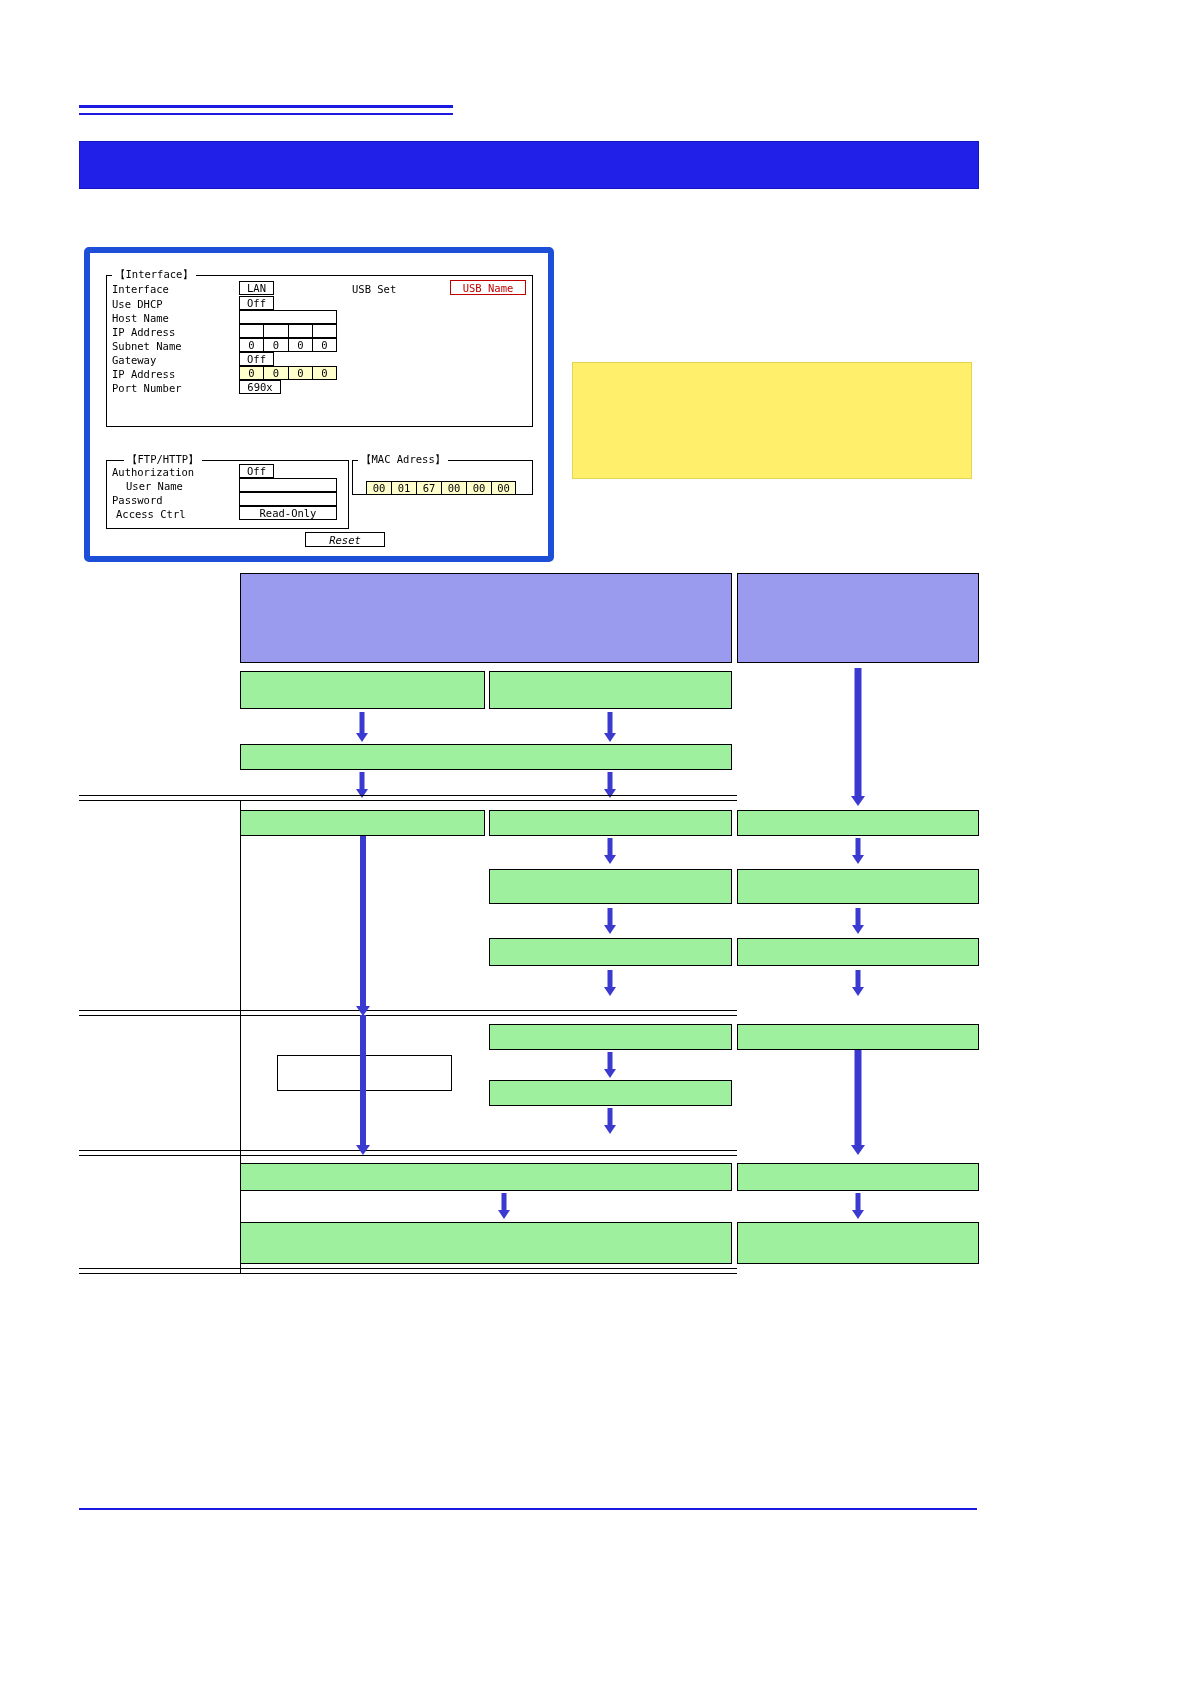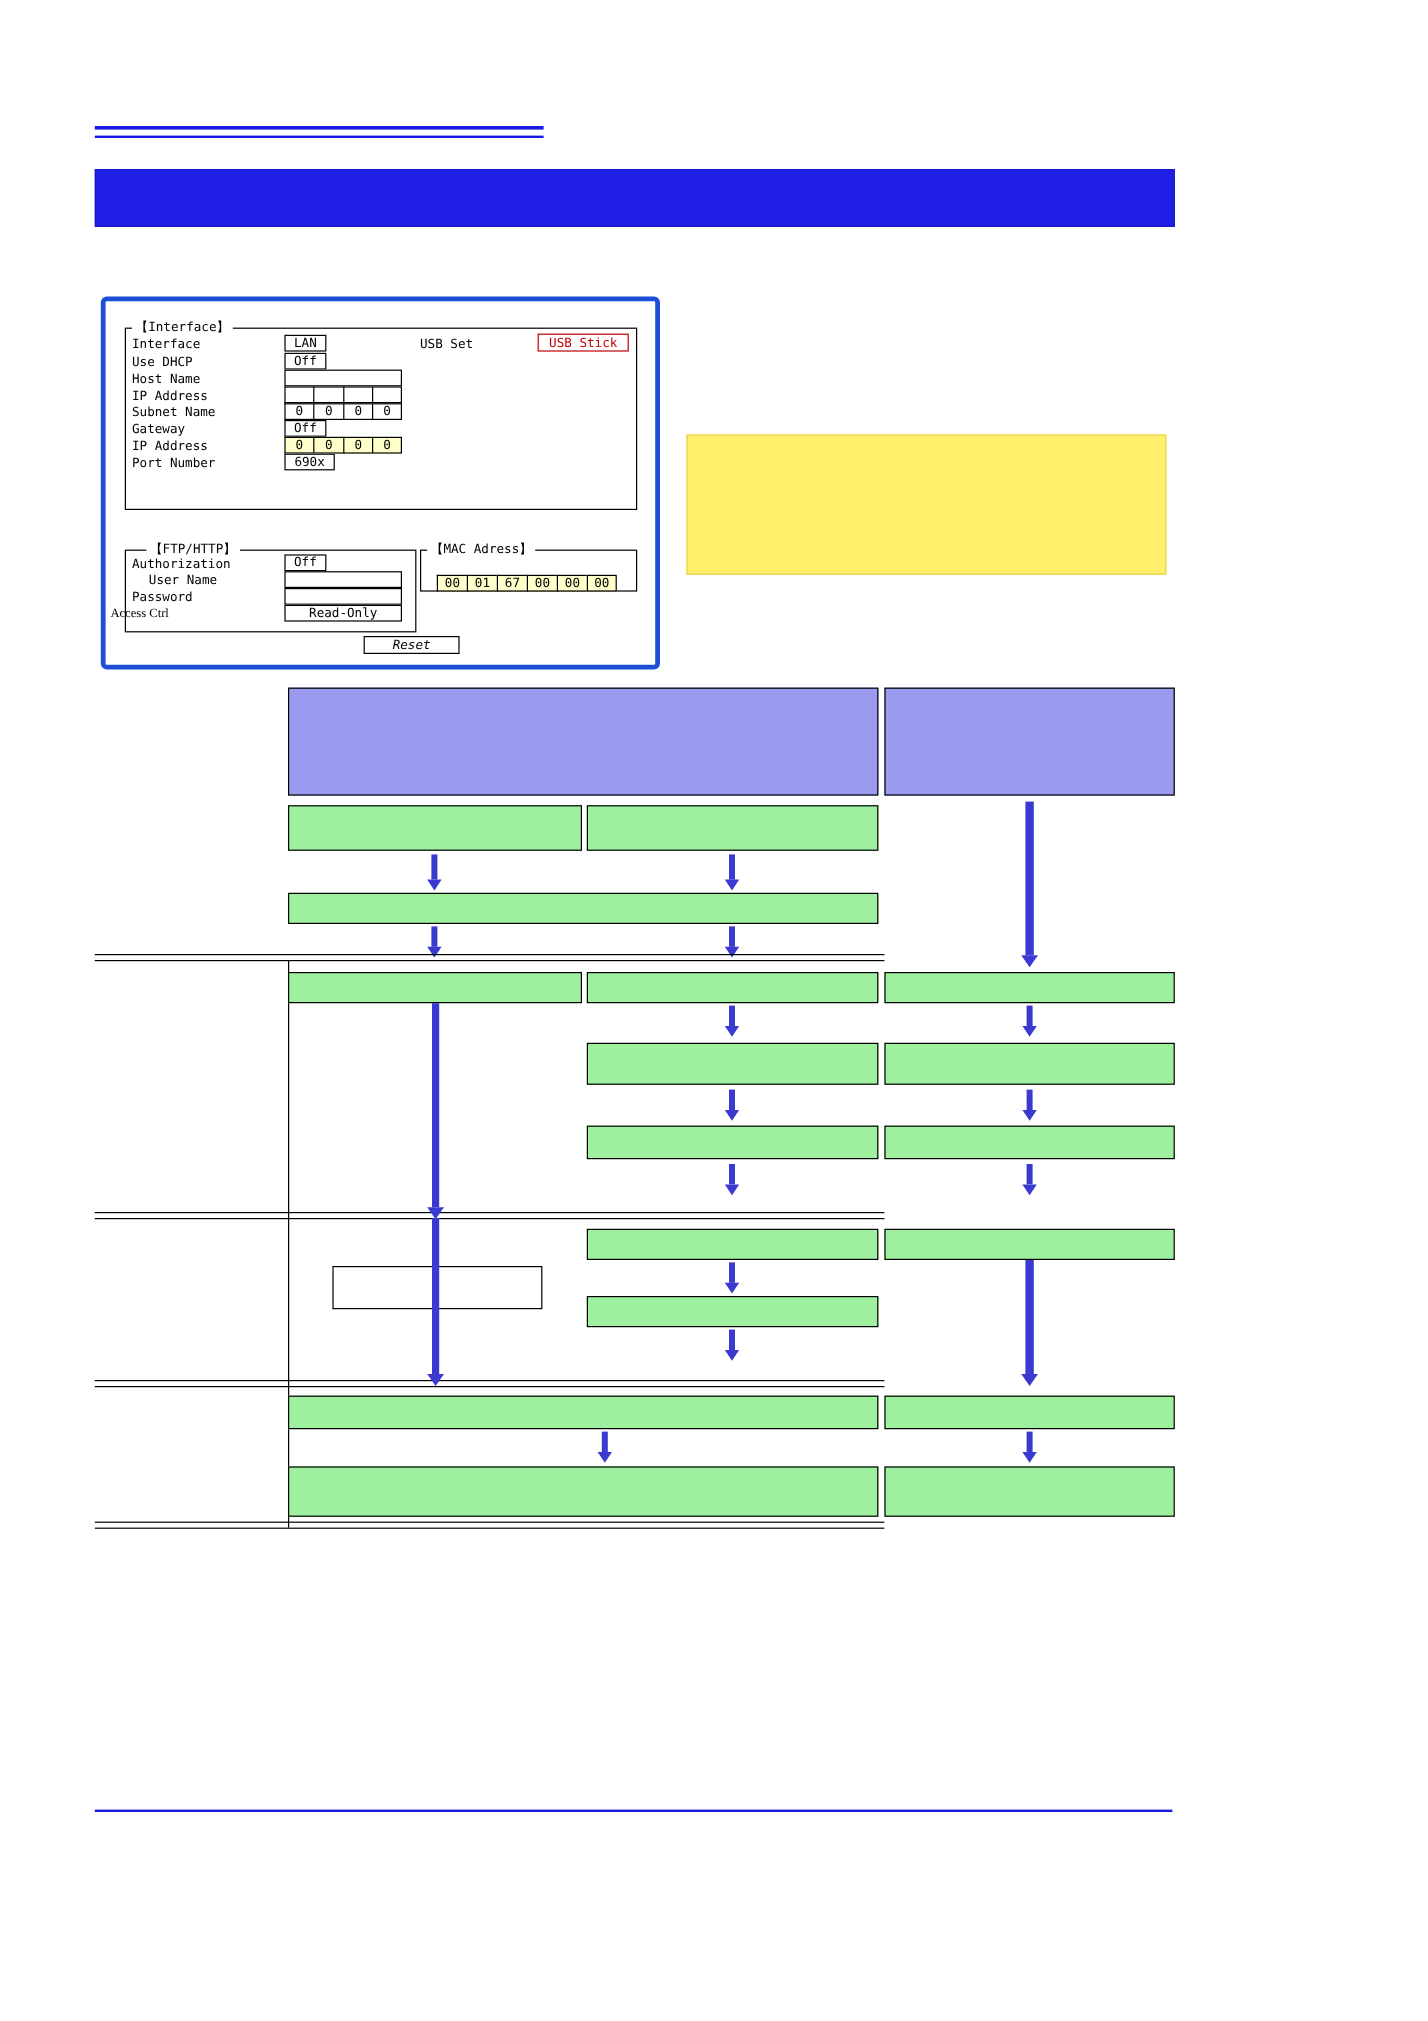--- a/index.html
+++ b/index.html
@@ -26,21 +26,21 @@
     border:1px solid #1414c8;
   }
   .title-bar-text{
     color:#ffffff;font-size:14px;line-height:46px;padding-left:12px;
     font-family:"Liberation Sans", sans-serif;
   }
 
   
   .lcd{
     position:absolute;left:84px;top:247px;width:458px;height:303px;
-    border:4px solid #1d4ed8;border-radius:5px;background:#fff;
+    border:6px solid #1d4ed8;border-radius:5px;background:#fff;
   }
   .fieldset{
     position:absolute;border:1px solid #000;
   }
   .legend{
     position:absolute;background:#fff;padding:0 3px;
     font-family:"DejaVu Sans Mono", monospace;font-size:10.5px;color:#000;
     white-space:nowrap;
   }
   .lbl{
@@ -154,29 +154,29 @@
   <div class="cellrow yellow" style="left:149px;top:113px;">
     <div class="cell" style="width:24px;height:14px;line-height:12px;">0</div>
     <div class="cell" style="width:25px;height:14px;line-height:12px;">0</div>
     <div class="cell" style="width:24px;height:14px;line-height:12px;">0</div>
     <div class="cell" style="width:25px;height:14px;line-height:12px;">0</div>
   </div>
 
   <div class="box" style="left:149px;top:127px;width:42px;height:14px;line-height:13px;">690x</div>
 
   <div class="lbl" style="left:262px;top:30px;">USB Set</div>
-  <div class="box red" style="left:360px;top:27px;width:76px;height:15px;line-height:14px;">USB Stick</div>
+  <div class="box red" style="left:360px;top:27px;width:76px;height:15px;line-height:14px;">USB Name</div>
 
   <div class="fieldset" style="left:16px;top:207px;width:241px;height:67px;"></div>
   <div class="legend" style="left:34px;top:200px;">【FTP/HTTP】</div>
 
   <div class="lbl" style="left:22px;top:213px;">Authorization</div>
   <div class="lbl" style="left:22px;top:227px;margin-left:14px;">User Name</div>
   <div class="lbl" style="left:22px;top:241px;">Password</div>
-  <div class="lbl" style="left:4px;top:255px;font-family:Liberation Serif, serif;">Access Ctrl</div>
+  <div class="lbl" style="left:26px;top:255px;">Access Ctrl</div>
 
   <div class="box" style="left:149px;top:211px;width:35px;height:14px;line-height:13px;">Off</div>
   <div class="box" style="left:149px;top:225px;width:98px;height:14px;line-height:13px;"></div>
   <div class="box" style="left:149px;top:239px;width:98px;height:14px;line-height:13px;"></div>
   <div class="box" style="left:149px;top:253px;width:98px;height:14px;line-height:13px;">Read-Only</div>
 
   <div class="fieldset" style="left:262px;top:207px;width:179px;height:33px;"></div>
   <div class="legend" style="left:268px;top:200px;">【MAC Adress】</div>
   <div class="cellrow yellow" style="left:276px;top:228px;">
     <div class="cell" style="width:25px;height:14px;line-height:12px;">00</div>

